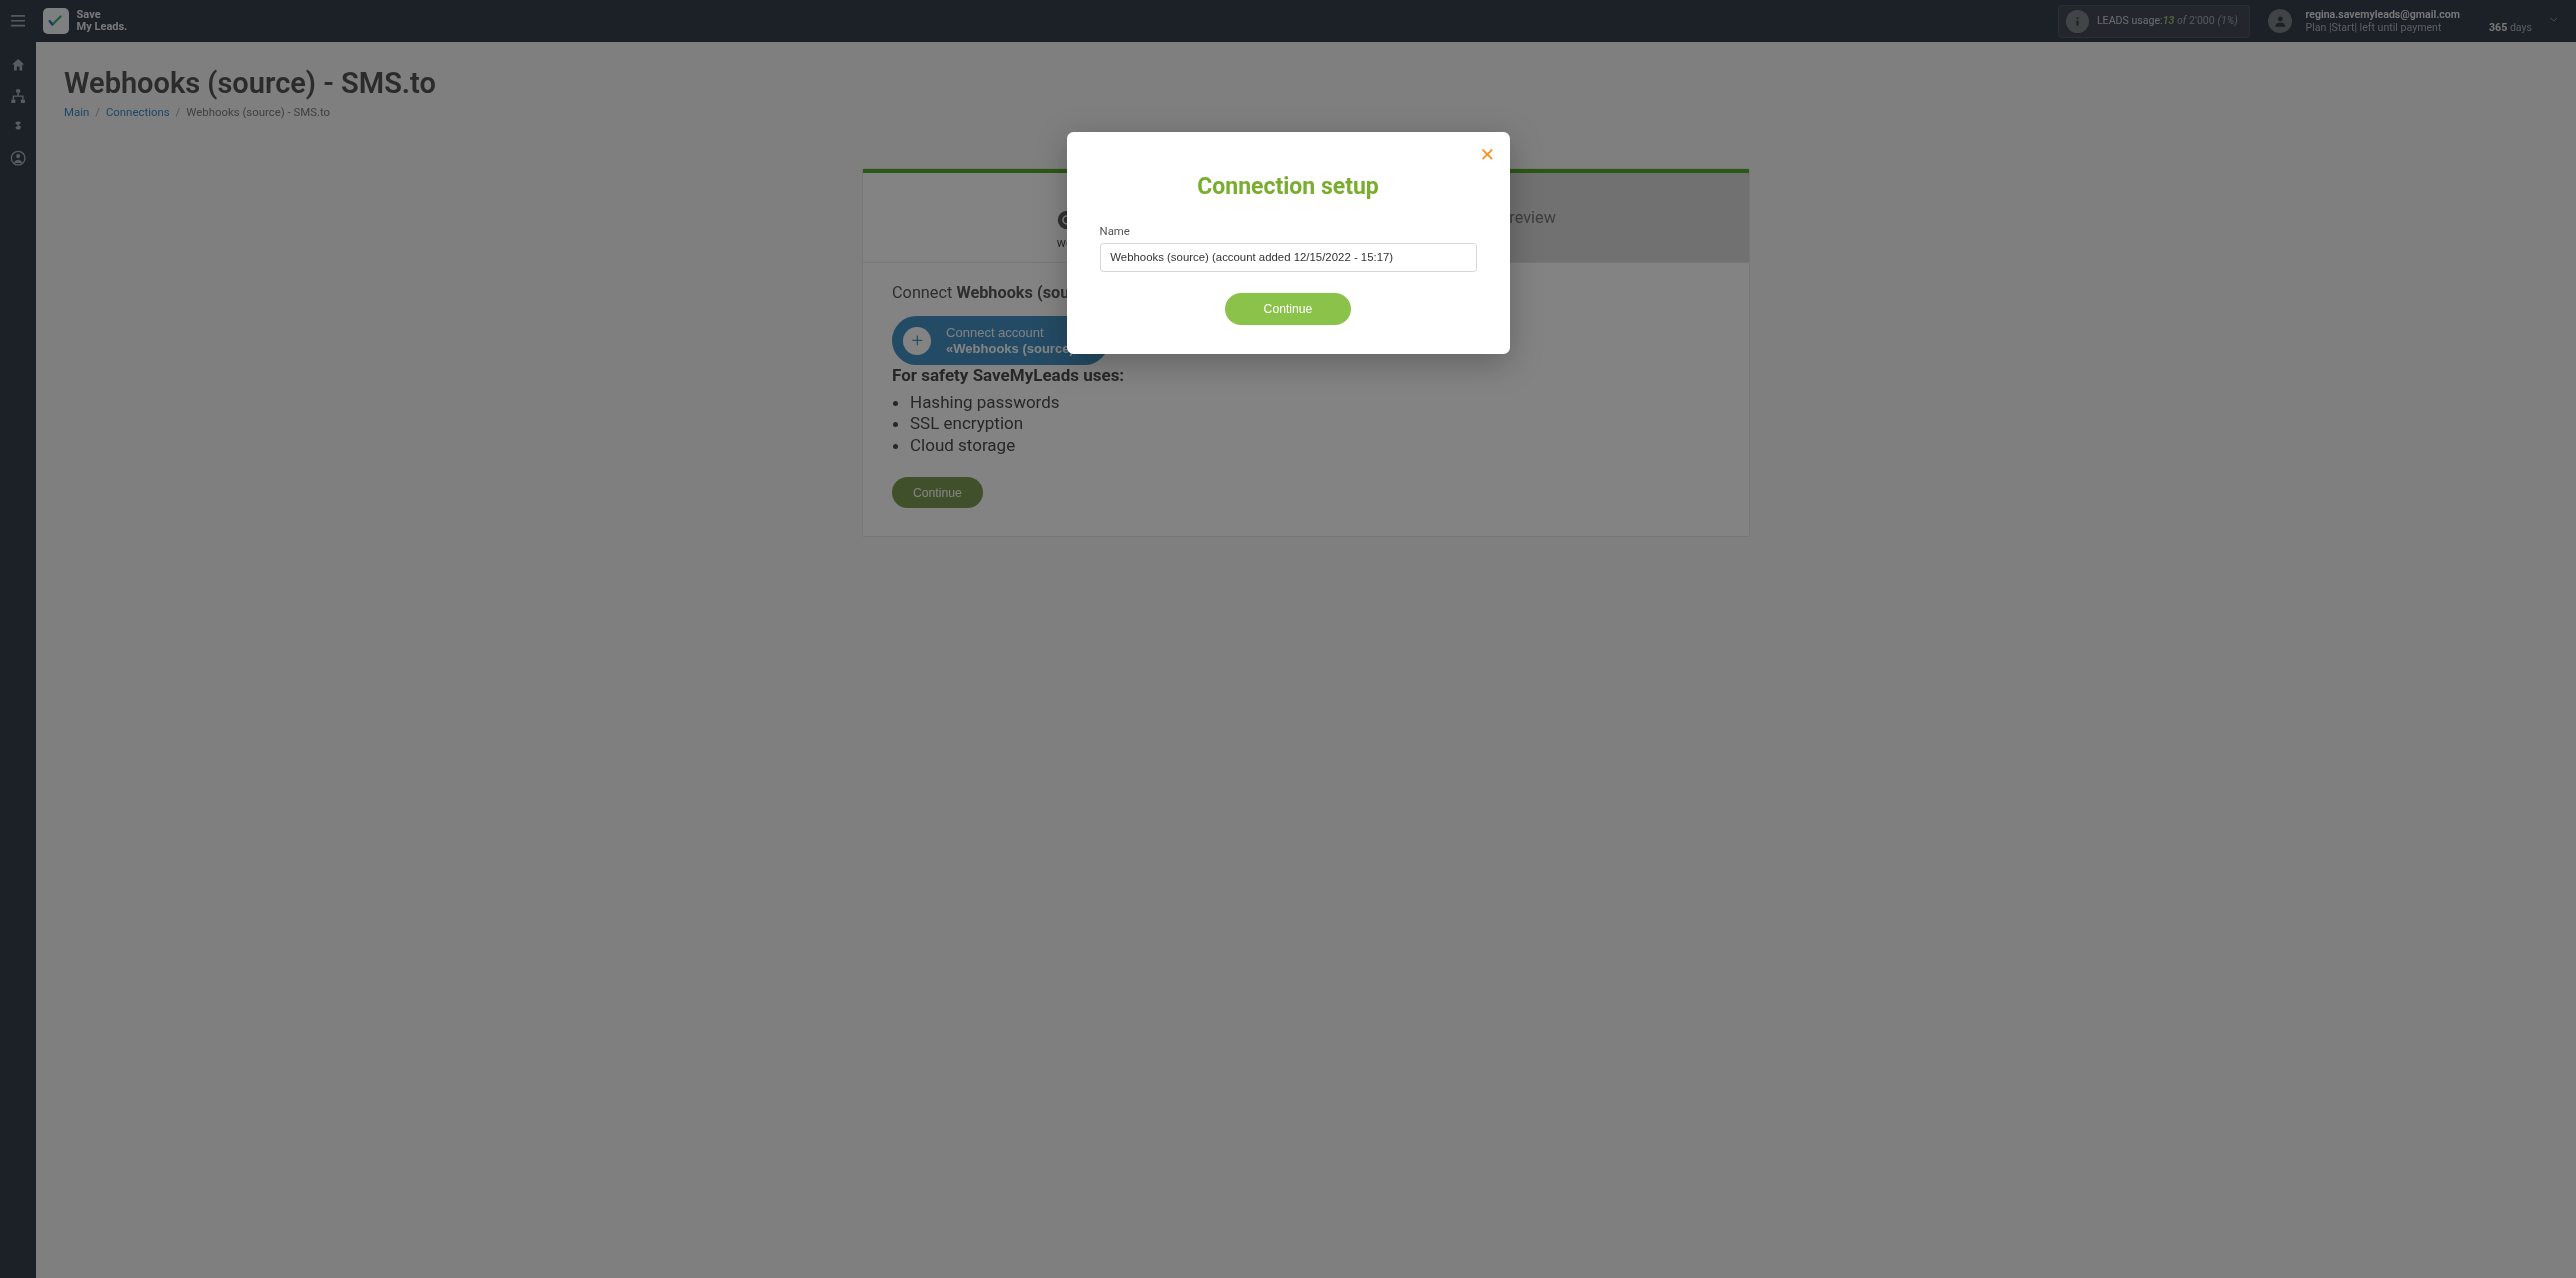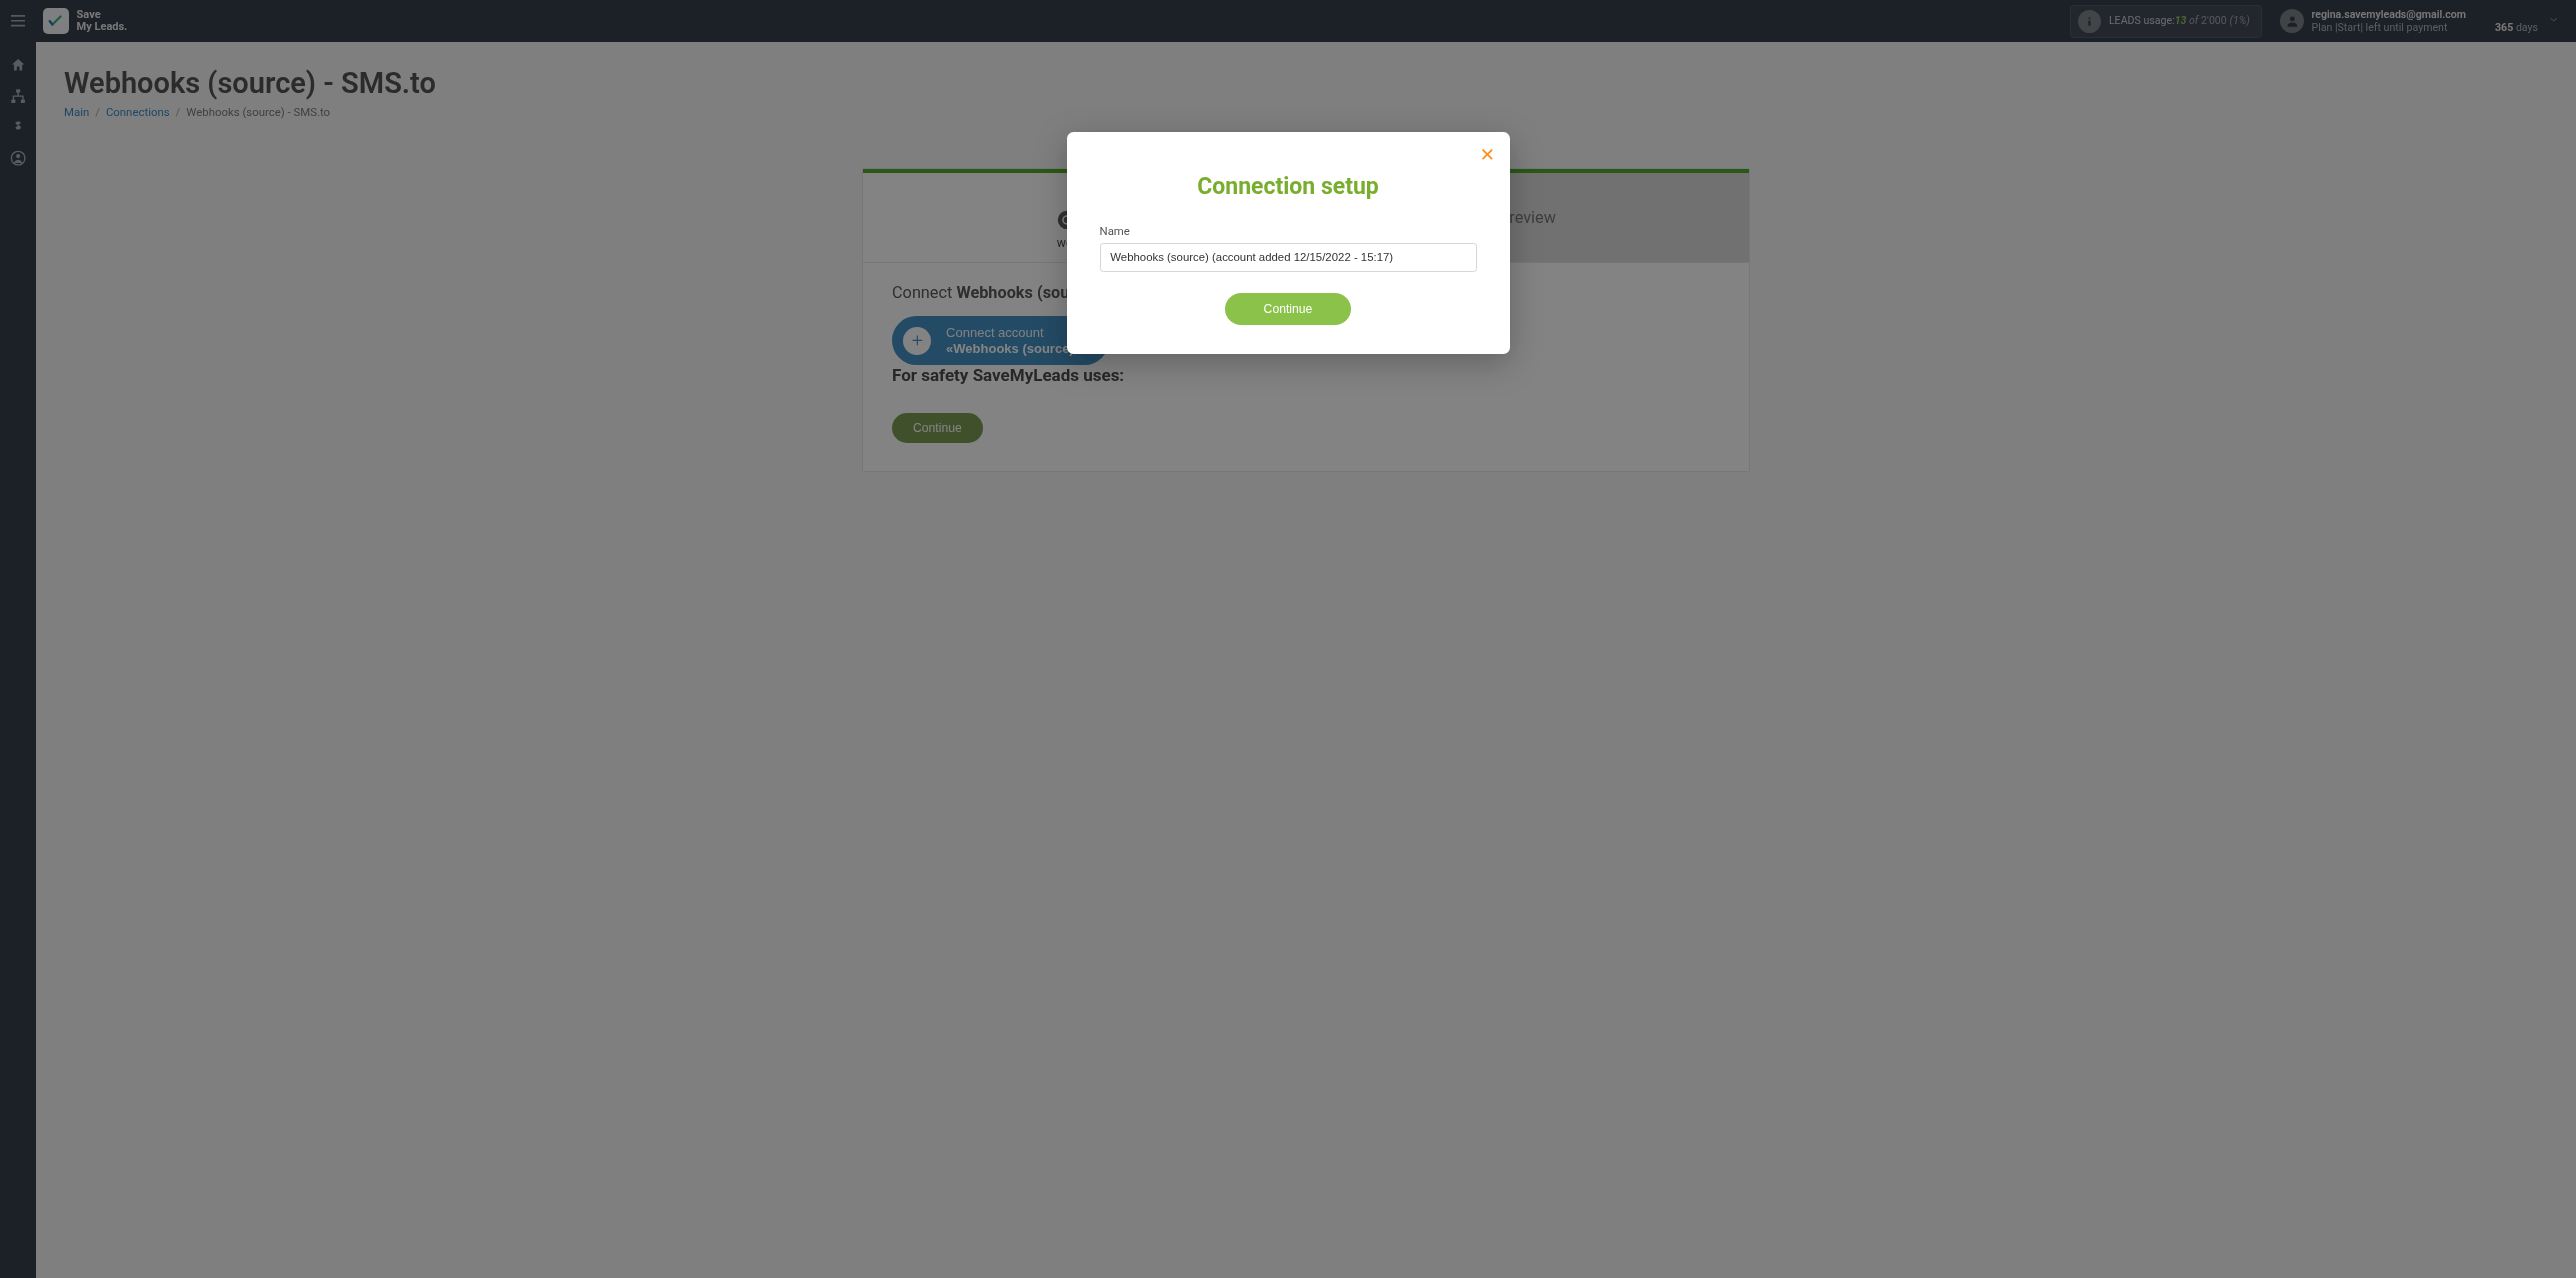--- a/index.html
+++ b/index.html
@@ -56,21 +56,21 @@
   }
   .leads-lines { display: flex; flex-direction: row; line-height: 1.2; }
   .leads-top { color: #c8ccd2; }
   .leads-bottom { }
   .leads-count { color: #8bc34a; font-weight: 600; font-style: italic; }
   .leads-of { color: #9aa0a8; font-style: italic; }
   .leads-total { color: #9aa0a8; }
   .leads-pct { color: #9aa0a8; font-style: italic; }
 
   .user-box {
-    display: flex; align-items: center; gap: 7px;
+    display: flex; align-items: center; gap: 13px;
     padding: 0 4.9px 0 11.4px;
     font-size: 10.6px;
     cursor: pointer;
   }
   .user-avatar {
     width: 24.4px; height: 24.4px; border-radius: 50%;
     background: #6c737b;
     display: flex; align-items: center; justify-content: center;
     color: #1c2533;
   }
@@ -365,20 +365,25 @@
               </svg>
           </span>
           <span class="lines">
             <span class="l1">Connect account</span><br>
             <span class="l2">«Webhooks (source)»</span>
           </span>
         </button>
 
         <div class="safety">
           <div class="heading">For safety SaveMyLeads uses:</div>
+          <ul>
+            <li>Hashing passwords</li>
+            <li>SSL encryption</li>
+            <li>Cloud storage</li>
+          </ul>
         </div>
 
         <button class="continue-btn">Continue</button>
       </div>
     </div>
   </div>
 </div>
 
 <div class="overlay">
   <div class="modal">

